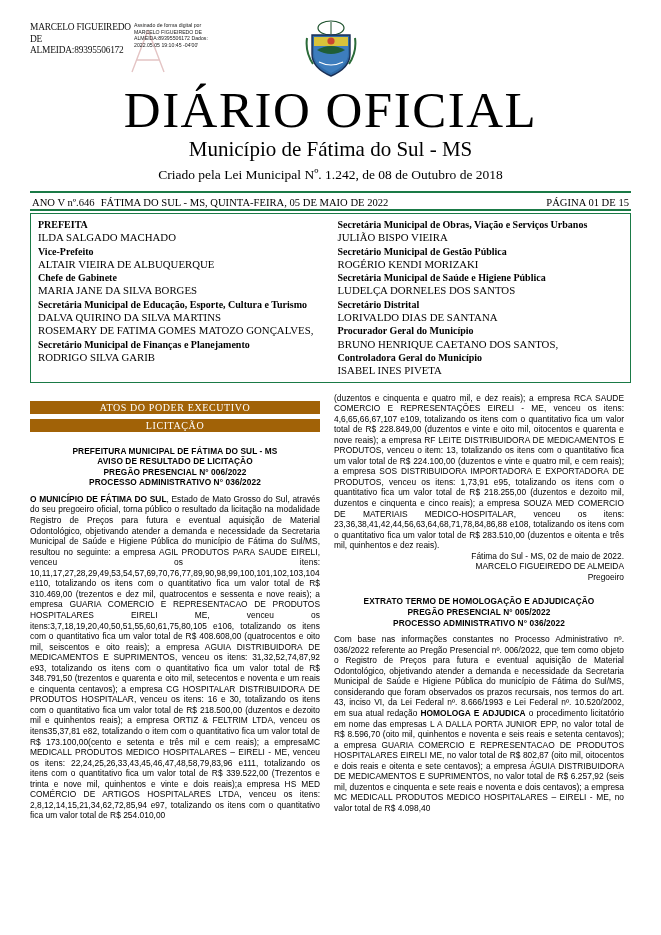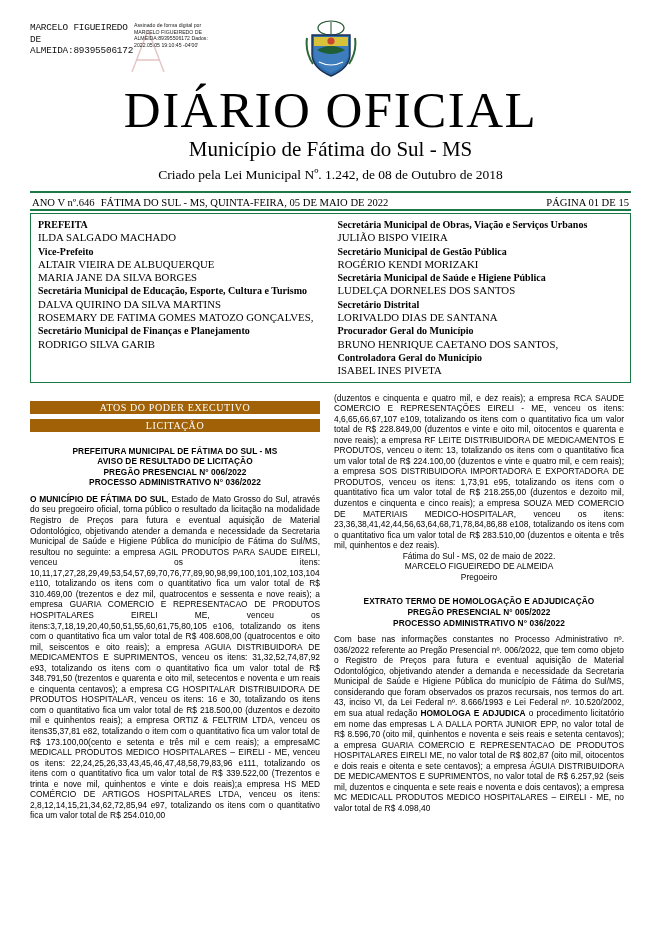--- a/index.html
+++ b/index.html
@@ -25,21 +25,21 @@
 
   
   .sig-wrap {
     position: absolute;
     left: 30px;
     top: 22px;
     width: 185px;
     height: 52px;
   }
   .sig-name {
-    font-family: Liberation Mono, monospace;
+    font-family: Liberation Serif, serif;
     font-size: 9.4px;
     line-height: 11.6px;
     letter-spacing: -0.2px;
     color: #111;
     width: 104px;
   }
   .sig-meta {
     position: absolute;
     left: 104px;
     top: 0px;
@@ -180,21 +180,21 @@
     text-align: justify;
     margin-top: 6px;
     letter-spacing: 0.02px;
   }
   .body-just.tight { margin-top: 0; }
   .body-just b { font-weight: bold; }
   .body-left {
     font-family: "Liberation Sans", sans-serif;
     font-size: 8.4px;
     line-height: 10.55px;
-    text-align: center;
+    text-align: right;
   }
   .spacer-14 { height: 14px; }
 </style>
 </head>
 <body>
 
 <div class="page">
 
   <div class="sig-wrap">
     <div class="sig-name">MARCELO FIGUEIREDO DE ALMEIDA:89395506172</div>
@@ -232,20 +232,21 @@
   </div>
 
   <div class="rule-green-2" style="margin-top:-3px;"></div>
 
   <div class="officials">
     <div class="off-col">
       <div class="off-role">PREFEITA</div>
       <div class="off-name">ILDA SALGADO MACHADO</div>
       <div class="off-role">Vice-Prefeito</div>
       <div class="off-name">ALTAIR VIEIRA DE ALBUQUERQUE</div>
+      <div class="off-role">Chefe de Gabinete</div>
       <div class="off-name">MARIA JANE DA SILVA BORGES</div>
       <div class="off-role" style="text-align:justify;">Secretária Municipal de Educação, Esporte, Cultura e Turismo</div>
       <div class="off-name">DALVA QUIRINO DA SILVA MARTINS</div>
       <div class="off-name">ROSEMARY DE FATIMA GOMES MATOZO GONÇALVES,</div>
       <div class="off-role">Secretário Municipal de Finanças e Planejamento</div>
       <div class="off-name">RODRIGO SILVA GARIB</div>
     </div>
     <div class="off-col">
       <div class="off-role">Secretária Municipal de Obras, Viação e Serviços Urbanos</div>
       <div class="off-name">JULIÃO BISPO VIEIRA</div>

